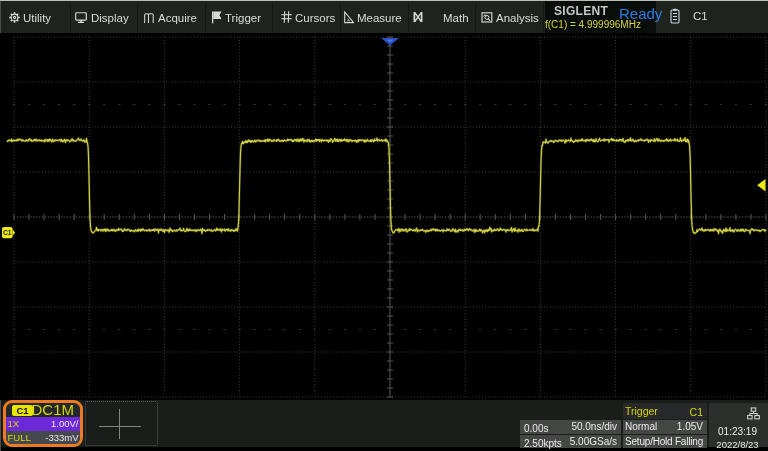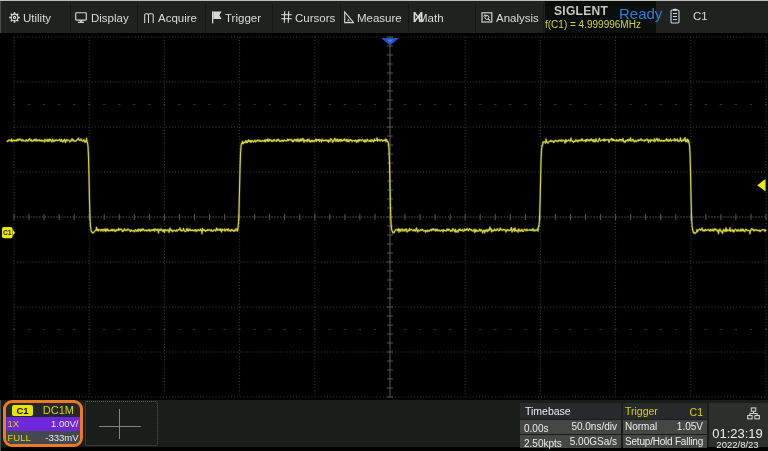--- a/index.html
+++ b/index.html
@@ -20,35 +20,35 @@
 #botbar{left:1px;top:400px;width:767px;height:47px;background:#1a1e1a}
 #chbox{left:2px;top:0px;width:80px;height:47px;border:3px solid #ee7b23;border-radius:9px;background:#24272c;overflow:hidden}
 .chrow{position:absolute;left:3px;right:3px;height:13.5px;font-size:9.5px;line-height:13.5px}
 #chr1{top:0px}
 #chr2{top:14.2px;background:#6d28d9;left:0;right:0;padding:0 1.5px}
 #chr3{top:28.4px;background:#45484e;left:0;right:0;height:13.2px;padding:0 1.5px}
 .yl{color:#d6d600}
 .wh{color:#ececec}
 .rr{float:right}
 #c1chip{position:absolute;left:3px;top:1.5px;width:21px;height:11.5px;background:#e6e600;border-radius:2px;color:#111;font-size:9.5px;font-weight:bold;text-align:center;line-height:11.5px}
-#dc1m{position:absolute;right:3px;top:0px;color:#d6d600;font-size:11px;line-height:14px}
+#dc1m{position:absolute;right:3px;top:0px;color:#d6d600;font-size:15px;line-height:14px}
 #slot{left:84px;top:0.5px;width:73px;height:45.5px;border:1px dotted #585858;border-radius:2px}
 #plusH{left:98px;top:25.5px;width:42px;height:1px;background:#848484}
 #plusV{left:118px;top:9px;width:1px;height:30px;background:#848484}
 .panel{position:absolute;top:3px;height:44px;font-size:10px}
 .phead{position:absolute;left:0;right:0;top:0;height:16px;background:#27292a;line-height:17px;padding:0 5px;color:#ececec;font-size:10.5px}
 .prow{position:absolute;left:0;right:0;height:14px;background:#454745;line-height:14px;padding:2px 4px;color:#ececec;white-space:nowrap}
 .pv{position:absolute;right:4px;top:0}
 .pr1{top:17px;height:13.5px}
 .pr2{top:31.5px;height:13px}
 #tbpanel{left:519px;width:101px}
 #trpanel{left:622px;width:84px}
 #trpanel .phead,#trpanel .prow{padding:0 2px}
 #rtpanel{left:708px;width:59px;background:#2c2f2c;text-align:center;color:#ececec}
-#rtpanel .t1{position:absolute;top:22.5px;left:0;right:2px;font-size:13px}
+#rtpanel .t1{position:absolute;top:22.5px;left:0;right:2px;font-size:10px}
 #rtpanel .t2{position:absolute;top:36px;left:0;right:2px;font-size:9.5px}
 .tyl{color:#d8d500}
 </style></head>
 <body>
 <div id="root">
 <div id="topline" class="abs"></div>
 <div id="leftline" class="abs"></div>
 <div id="menubar" class="abs">
 <div class="sep" style="left:68.6px"></div>
 <div class="sep" style="left:136.2px"></div>
@@ -115,21 +115,21 @@
         <span style="left:14px">Measure</span>
       </div>
 <div class="mi" style="left:412px">
         <svg style="position:absolute;top:10px;left:0" width="10" height="13" viewBox="0 0 10 13">
           <g stroke="#d8d8d8" fill="none">
             <path d="M1.4 1.2 V11" stroke-width="1.7"></path>
             <path d="M8.6 1.2 V11" stroke-width="1.7"></path>
             <path d="M1.4 1.2 L8.6 11 M8.6 1.2 L1.4 11" stroke-width="1.35"></path>
           </g>
         </svg>
-        <span style="left:5px">Math</span>
+        <span style="left:30px">Math</span>
       </div>
 <div class="mi" style="left:480px">
         <svg style="position:absolute;top:10px;left:0" width="12" height="13" viewBox="0 0 12 13">
           <rect x="1" y="1.8" width="9.8" height="9.2" fill="none" stroke="#d8d8d8" stroke-width="1.15"></rect>
           <path d="M2.6 5.4 L4 3.6 L5.4 5.4" fill="none" stroke="#d8d8d8" stroke-width="0.95"></path>
           <circle cx="5.9" cy="6.4" r="2" fill="none" stroke="#d8d8d8" stroke-width="1"></circle>
           <line x1="7.3" y1="7.8" x2="9" y2="9.6" stroke="#d8d8d8" stroke-width="1.15"></line>
         </svg>
         <span style="left:15px">Analysis</span>
       </div>
@@ -380,21 +380,20 @@
           <span id="c1chip">C1</span>
           <span id="dc1m">DC1M</span>
         </div>
     <div class="chrow" id="chr2"><span class="yl">1X</span><span class="wh rr">1.00V/</span></div>
     <div class="chrow" id="chr3"><span class="yl">FULL</span><span class="wh rr">-333mV</span></div>
   </div>
   <div id="slot" class="abs"></div>
   <div id="plusH" class="abs"></div>
   <div id="plusV" class="abs"></div>
   <div class="panel" id="tbpanel">
-    <div class="phead">Timebase</div>
     <div class="prow pr1"><span>0.00s</span><span class="pv">50.0ns/div</span></div>
     <div class="prow pr2"><span>2.50kpts</span><span class="pv">5.00GSa/s</span></div>
   </div>
   <div class="panel" id="trpanel">
     <div class="phead"><span class="tyl">Trigger</span><span class="tyl pv" style="top:0.5px">C1</span></div>
     <div class="prow pr1"><span>Normal</span><span class="pv">1.05V</span></div>
     <div class="prow pr2" style="letter-spacing:-0.2px"><span>Setup/Hold</span><span class="pv">Falling</span></div>
   </div>
   <div class="panel" id="rtpanel">
     <svg style="position:absolute;left:38px;top:3.5px" width="13" height="13" viewBox="0 0 14 14">

